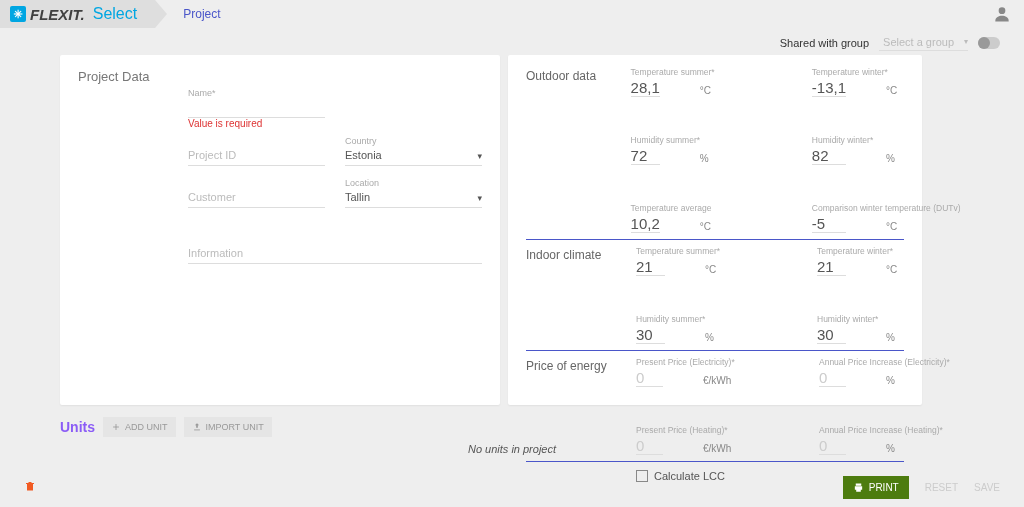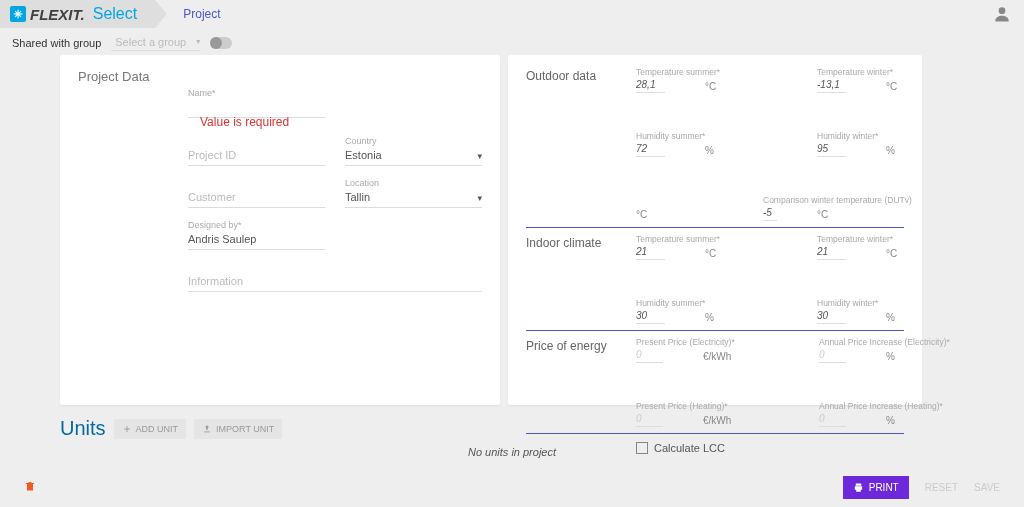--- a/index.html
+++ b/index.html
@@ -11,69 +11,69 @@
     content: ""; position: absolute; right: -12px; top: 0; width: 0; height: 0;
     border-top: 14px solid transparent; border-bottom: 14px solid transparent; border-left: 12px solid #dedede;
   }
   .logo { display: flex; align-items: center; gap: 4px; }
   .logo-icon { width: 16px; height: 16px; background: #00a6e2; border-radius: 2px; display:flex; align-items:center; justify-content:center; color:#fff; font-size:11px; font-weight:bold;}
   .logo-flexit { font-weight: 900; font-size: 15px; color: #404040; letter-spacing: 0; font-style: italic;}
   .logo-select { font-size: 16px; color: #00a6e2; font-weight: 300; margin-left: 4px;}
   .crumb-project { margin-left: 28px; color: #4a56c9; font-size: 12px;}
   .topbar .account { position: absolute; right: 12px; top: 4px; width: 20px; height: 20px; color: #777;}
   
-  .sharebar { display:flex; justify-content:flex-start; align-items:center; gap:10px; padding: 6px 24px 2px 12px; font-size:11px;}
+  .sharebar { display:flex; justify-content:flex-end; align-items:center; gap:10px; padding: 6px 24px 2px 12px; font-size:11px;}
   .sharebar .label { color:#333; }
   .select-group { color:#bbb; border-bottom:1px solid #ddd; padding:2px 14px 2px 4px; position:relative;}
   .select-group::after{content:"▾"; font-size:8px; color:#bbb; position:absolute; right:0; top:3px;}
   .toggle { width:22px; height:12px; background:#ccc; border-radius:6px; position:relative;}
   .toggle::after{content:""; width:12px; height:12px; background:#999; border-radius:50%; position:absolute; left:0; top:0;}
   
   .card-row { display:flex; gap:8px; padding: 2px 84px 0 60px; }
   .card { background:#fff; border-radius:2px; box-shadow:0 1px 2px rgba(0,0,0,0.06); padding:14px 18px 14px 18px; }
   .card.left { width:440px; height:350px;}
   .card.right { width:414px; height:350px;}
   
   .card-title{ font-size:13px; color:#777; margin-bottom:6px;}
   
   .pd-grid{ display:grid; grid-template-columns: 1fr 1fr; column-gap:20px; row-gap:14px; margin-left:110px;}
   .fld { position:relative; border-bottom:1px solid #ddd; padding-top:10px; min-height:28px;}
   .fld .lbl{ position:absolute; top:-2px; left:0; font-size:9px; color:#aaa; white-space:nowrap;}
   .fld .val{ font-size:11px; color:#555; line-height:14px; min-height:14px;}
   .fld .placeholder{ color:#bbb;}
   .fld .dd::after{content:"▾"; position:absolute; right:0; bottom:2px; font-size:9px; color:#555;}
-  .fld .err{ color:#d33; font-size:12px; position:absolute; bottom:-12px; left:12px;}
+  .fld .err{ color:#d33; font-size:10px; position:absolute; bottom:-12px; left:0;}
   .spacer-name{grid-column:1/3;}
   
   .right .section{ display:flex; border-bottom:1px solid #4a56c9; padding-bottom:6px; margin-bottom:8px;}
   .right .section:last-child{border-bottom:none;}
   .section .sec-title{ width:110px; font-size:12px; color:#666; padding-top:0;}
   .sec-body{ flex:1; display:grid; grid-template-columns: 1fr 18px 14px 1fr 18px; column-gap:4px; row-gap:12px; align-items:end;gap:40px;}
   .rfld{ border-bottom:1px solid #ddd; min-height:24px; position:relative; padding-top:10px;}
   .rfld .lbl{position:absolute; top:-2px; left:0; font-size:8.5px; color:#aaa; white-space:nowrap;}
-  .rfld .val{font-size:10px; color:#555; min-height:12px;font-style:italic;}
+  .rfld .val{font-size:15px; color:#555; min-height:12px;}
   .rfld .placeholder{color:#ccc;}
   .unit{font-size:10px; color:#888; padding-bottom:1px; text-align:left; white-space:nowrap;}
   .gap{width:14px;}
   
   .lcc{display:flex; align-items:center; gap:6px; margin-left:110px;}
   .lcc .box{width:12px; height:12px; border:1.5px solid #888;}
   .lcc .txt{font-size:11px; color:#555;}
   
   .units-row{ display:flex; align-items:center; gap:8px; padding: 12px 0 0 60px;}
-  .units-title{ font-size:20px; color:#0369a1; font-weight:400;}
+  .units-title{ font-size:14px; color:#8b5cf6; font-weight:700;}
   .btn-flat{ background:#e5e5e5; color:#999; font-size:9px; padding:5px 8px; display:flex; align-items:center; gap:4px; border:none; cursor:pointer;}
   .btn-flat svg{width:10px;height:10px;fill:#999;}
   
   .no-units{ text-align:center; font-size:11px; font-style:italic; color:#555; margin-top:6px;}
   
   .footer{ position:absolute; bottom:8px; left:0; right:0; display:flex; align-items:center; padding:0 24px;}
   .trash{ color:#f15a22; font-size:14px;}
   .footer .right-btns{margin-left:auto; display:flex; gap:16px; align-items:center;}
-  .btn-print{ background:#6d28d9; color:#fff; font-size:10px; padding:6px 10px; display:flex; align-items:center; gap:5px; border:none; cursor:pointer;}
+  .btn-print{ background:#4d7c0f; color:#fff; font-size:10px; padding:6px 10px; display:flex; align-items:center; gap:5px; border:none; cursor:pointer;}
   .btn-print svg{width:11px;height:11px;fill:#fff;}
   .btn-ghost{ background:none; border:none; color:#ccc; font-size:10px; cursor:default;}
 </style>
 </head>
 <body>
 
 <div class="topbar">
   <div class="crumb-wrap">
     <div class="logo">
       <div class="logo-icon">✳</div>
@@ -117,24 +117,20 @@
       </div>
 
       <div class="fld">
         <div class="val placeholder"><span style="color:#bbb">Customer</span></div>
       </div>
       <div class="fld">
         <span class="lbl">Location</span>
         <div class="val dd">Tallin</div>
       </div>
 
-      <div class="fld">
-        <span class="lbl">Designed by*</span>
-        <div class="val">Andris Saulep</div>
-      </div>
       <div></div>
 
       <div class="fld" style="grid-column:1/3;">
         <div class="val placeholder"><span style="color:#bbb">Information</span></div>
       </div>
     </div>
   </div>
 
   <div class="card right">
 
@@ -154,24 +150,28 @@
         <div class="unit">°C</div>
 
         <div class="rfld">
             <span class="lbl">Humidity summer*</span>
             <div class="val">72</div>
           </div>
         <div class="unit">%</div>
         <div class="gap"></div>
         <div class="rfld">
             <span class="lbl">Humidity winter*</span>
-            <div class="val">95</div>
-          </div>
-        <div class="unit">%</div>
-
+            <div class="val">82</div>
+          </div>
+        <div class="unit">%</div>
+
+        <div class="rfld">
+            <span class="lbl">Temperature average</span>
+            <div class="val">10,2</div>
+          </div>
         <div class="unit">°C</div>
         <div class="gap"></div>
         <div class="rfld">
             <span class="lbl">Comparison winter temperature (DUTv)</span>
             <div class="val">-5</div>
           </div>
         <div class="unit">°C</div>
       </div>
     </div>
 

